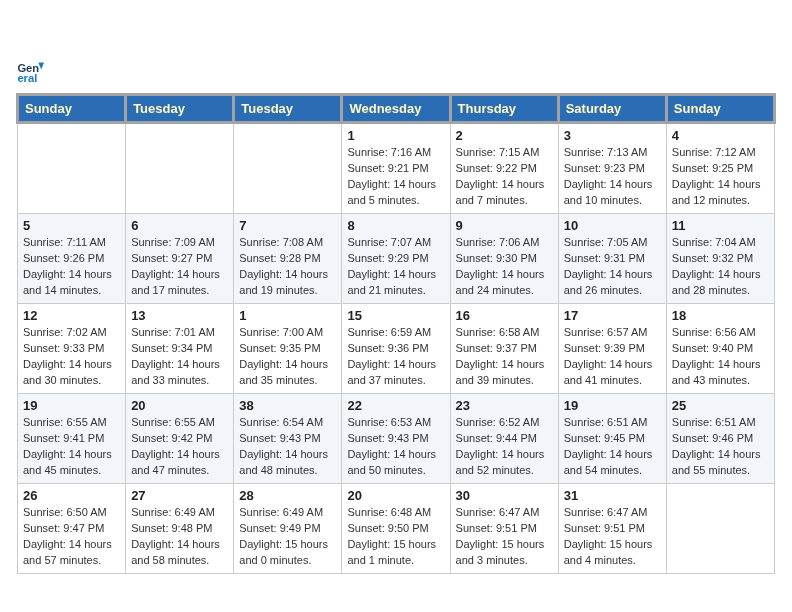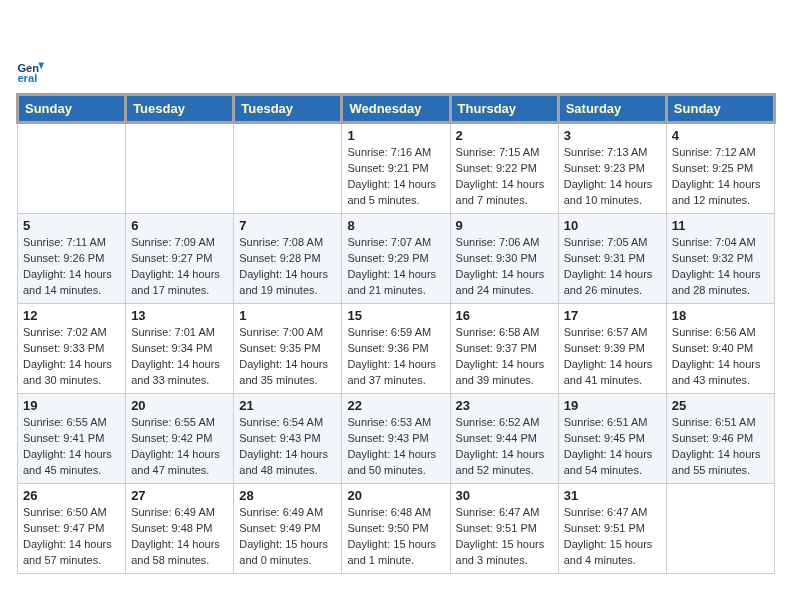--- a/index.html
+++ b/index.html
@@ -135,21 +135,21 @@
         <td><span class="day-num">13</span><span class="day-info">Sunrise: 7:01 AM<br>Sunset: 9:34 PM<br>Daylight: 14 hours and 33 minutes.</span></td>
         <td><span class="day-num">1</span><span class="day-info">Sunrise: 7:00 AM<br>Sunset: 9:35 PM<br>Daylight: 14 hours and 35 minutes.</span></td>
         <td><span class="day-num">15</span><span class="day-info">Sunrise: 6:59 AM<br>Sunset: 9:36 PM<br>Daylight: 14 hours and 37 minutes.</span></td>
         <td><span class="day-num">16</span><span class="day-info">Sunrise: 6:58 AM<br>Sunset: 9:37 PM<br>Daylight: 14 hours and 39 minutes.</span></td>
         <td><span class="day-num">17</span><span class="day-info">Sunrise: 6:57 AM<br>Sunset: 9:39 PM<br>Daylight: 14 hours and 41 minutes.</span></td>
         <td><span class="day-num">18</span><span class="day-info">Sunrise: 6:56 AM<br>Sunset: 9:40 PM<br>Daylight: 14 hours and 43 minutes.</span></td>
       </tr>
       <tr>
         <td><span class="day-num">19</span><span class="day-info">Sunrise: 6:55 AM<br>Sunset: 9:41 PM<br>Daylight: 14 hours and 45 minutes.</span></td>
         <td><span class="day-num">20</span><span class="day-info">Sunrise: 6:55 AM<br>Sunset: 9:42 PM<br>Daylight: 14 hours and 47 minutes.</span></td>
-        <td><span class="day-num">21</span><span class="day-info">Sunrise: 6:54 AM<br>Sunset: 9:43 PM<br>Daylight: 14 hours and 48 minutes.</span></td>
+        <td><span class="day-num">38</span><span class="day-info">Sunrise: 6:54 AM<br>Sunset: 9:43 PM<br>Daylight: 14 hours and 48 minutes.</span></td>
         <td><span class="day-num">22</span><span class="day-info">Sunrise: 6:53 AM<br>Sunset: 9:43 PM<br>Daylight: 14 hours and 50 minutes.</span></td>
         <td><span class="day-num">23</span><span class="day-info">Sunrise: 6:52 AM<br>Sunset: 9:44 PM<br>Daylight: 14 hours and 52 minutes.</span></td>
         <td><span class="day-num">19</span><span class="day-info">Sunrise: 6:51 AM<br>Sunset: 9:45 PM<br>Daylight: 14 hours and 54 minutes.</span></td>
         <td><span class="day-num">25</span><span class="day-info">Sunrise: 6:51 AM<br>Sunset: 9:46 PM<br>Daylight: 14 hours and 55 minutes.</span></td>
       </tr>
       <tr>
         <td><span class="day-num">26</span><span class="day-info">Sunrise: 6:50 AM<br>Sunset: 9:47 PM<br>Daylight: 14 hours and 57 minutes.</span></td>
         <td><span class="day-num">27</span><span class="day-info">Sunrise: 6:49 AM<br>Sunset: 9:48 PM<br>Daylight: 14 hours and 58 minutes.</span></td>
         <td><span class="day-num">28</span><span class="day-info">Sunrise: 6:49 AM<br>Sunset: 9:49 PM<br>Daylight: 15 hours and 0 minutes.</span></td>
         <td><span class="day-num">20</span><span class="day-info">Sunrise: 6:48 AM<br>Sunset: 9:50 PM<br>Daylight: 15 hours and 1 minute.</span></td>

